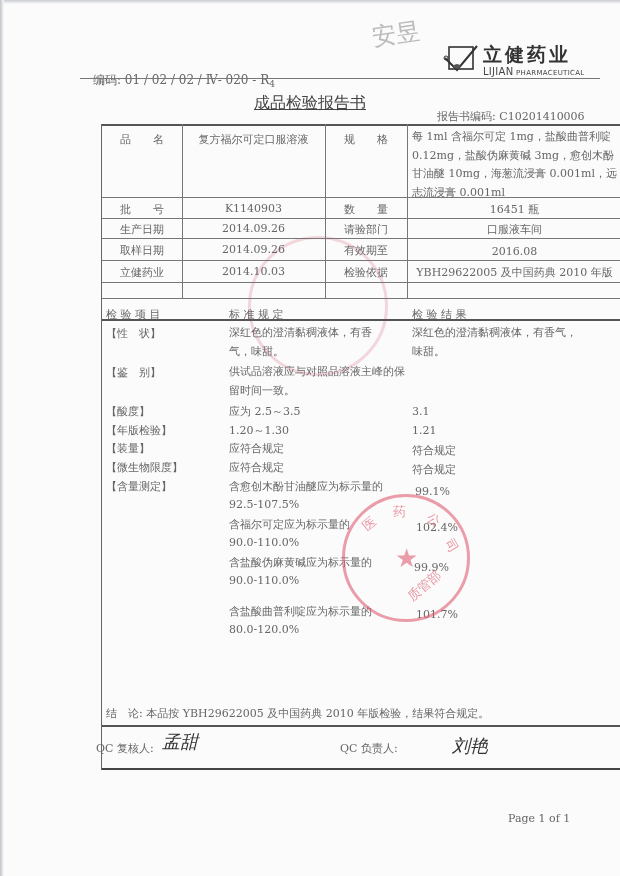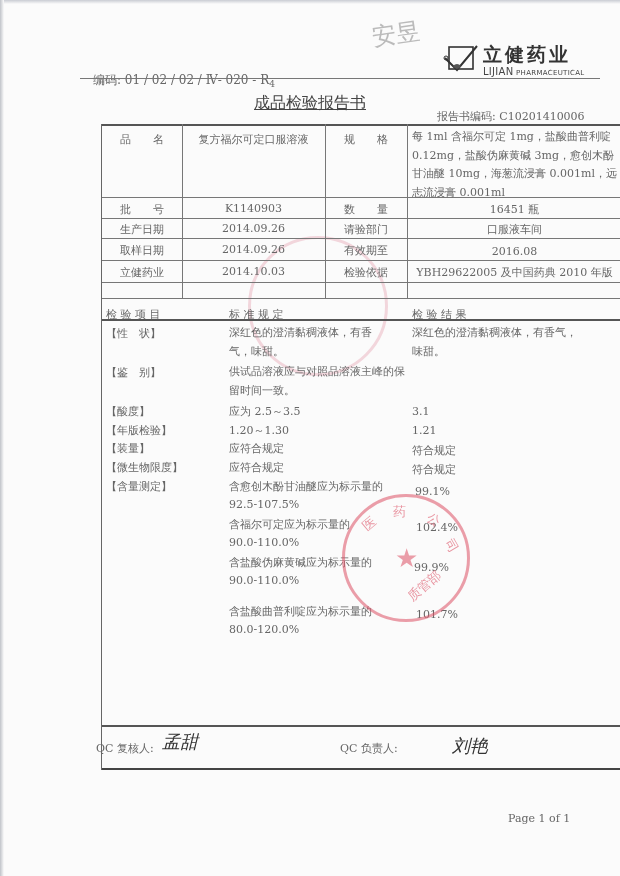--- a/index.html
+++ b/index.html
@@ -150,20 +150,21 @@
   <div class="cell" style="left:314px;top:397px">102.4%</div>
 
   <div class="cell" style="left:127px;top:431px">含盐酸伪麻黄碱应为标示量的</div>
   <div class="cell" style="left:127px;top:450px">90.0-110.0%</div>
   <div class="cell" style="left:312px;top:437px">99.9%</div>
 
   <div class="cell" style="left:127px;top:480px">含盐酸曲普利啶应为标示量的</div>
   <div class="cell" style="left:127px;top:499px">80.0-120.0%</div>
   <div class="cell" style="left:314px;top:484px">101.7%</div>
 
+  <div class="cell" style="left:4px;top:582px"><span>结　论:</span> <span>本品按 YBH29622005 及中国药典 2010 年版检验，结果符合规定。</span></div>
 
   <div class="cell" style="left:-6px;top:617px">QC 复核人:</div>
   <div class="cell sig" style="left:60px;top:606px">孟甜</div>
   <div class="cell" style="left:238px;top:617px">QC 负责人:</div>
   <div class="cell sig" style="left:350px;top:610px">刘艳</div>
 </div>
 
 <div class="abs stamp2">
   <span class="stamp2-star">★</span>
   <span class="stamp2-text" style="left:18px;top:18px;transform:rotate(-40deg)">医</span>

